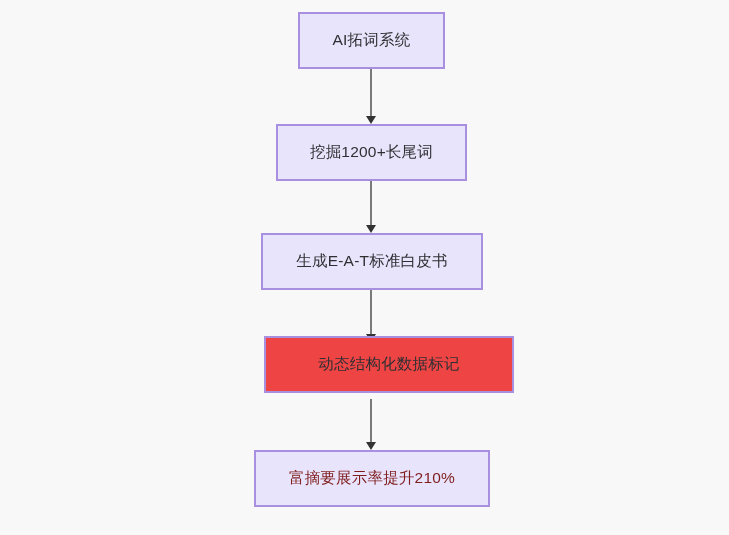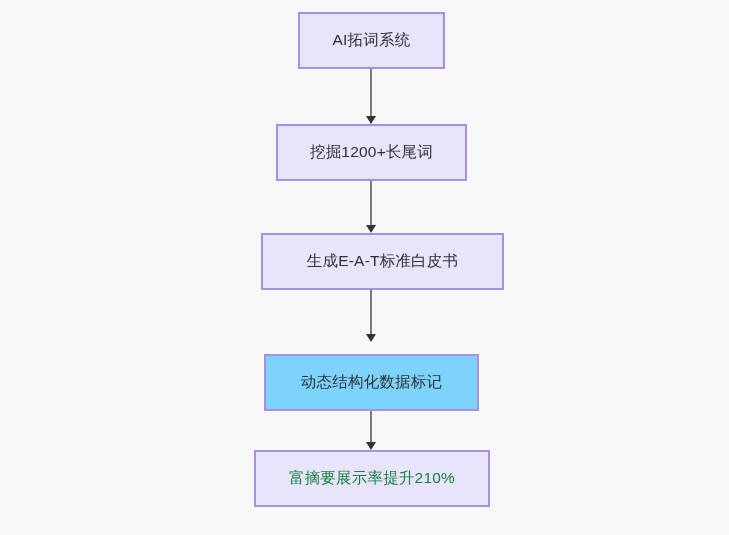--- a/index.html
+++ b/index.html
@@ -80,22 +80,22 @@
     <div class="edge" style="left: 366px; top: 399px; height: 51px;">
       <div class="edge-line" style="height: 43px; background: rgb(122, 122, 122);"></div>
       <div class="edge-arrow" style="border-top-color: rgb(51, 51, 51);"></div>
     </div>
     <div class="node" style="left: 298px; top: 12px; width: 147px; background: rgb(232, 228, 251); border-color: rgb(169, 143, 224);">
       <span class="node-label" style="color: rgb(47, 47, 51);">AI拓词系统</span>
     </div>
     <div class="node" style="left: 276px; top: 124px; width: 191px; background: rgb(232, 228, 251); border-color: rgb(169, 143, 224); text-align: right;">
       <span class="node-label" style="color: rgb(47, 47, 51);">挖掘1200+长尾词</span>
     </div>
-    <div class="node" style="left: 261px; top: 233px; width: 243px; background: rgb(232, 228, 251); border-color: rgb(169, 143, 224);">
+    <div class="node" style="left: 261px; top: 233px; width: 222px; background: rgb(232, 228, 251); border-color: rgb(169, 143, 224);">
       <span class="node-label" style="color: rgb(47, 47, 51);">生成E-A-T标准白皮书</span>
     </div>
-    <div class="node" style="left: 264px; top: 354px; width: 215px; background: #7dd3fc; border-color: rgb(169, 143, 224);">
+    <div class="node" style="left: 264px; top: 336px; width: 250px; background: #ef4444; border-color: rgb(169, 143, 224);">
       <span class="node-label" style="color: rgb(47, 47, 51);">动态结构化数据标记</span>
     </div>
     <div class="node" style="left: 254px; top: 450px; width: 236px; background: rgb(232, 228, 251); border-color: rgb(169, 143, 224);">
-      <span class="node-label" style="color: #15803d;">富摘要展示率提升210%</span>
+      <span class="node-label" style="color: #7f1d1d;">富摘要展示率提升210%</span>
     </div>
   </div>
 
 </body></html>

